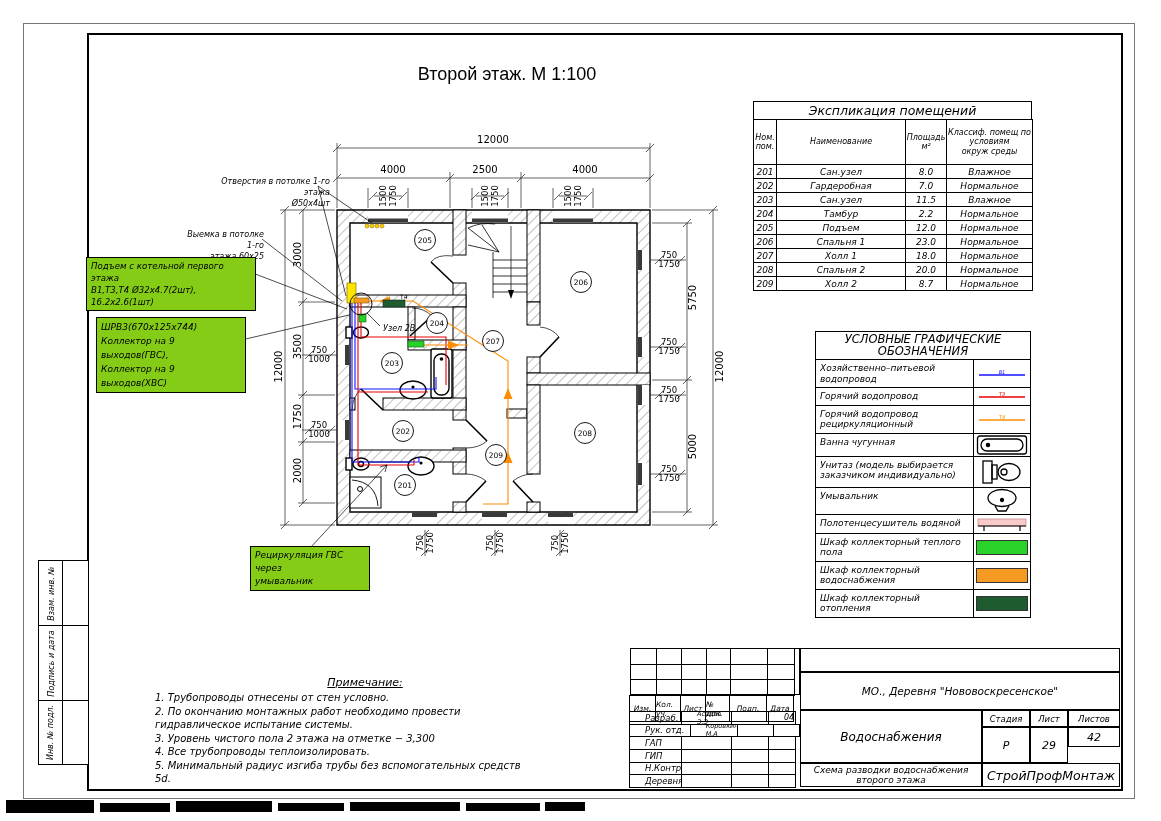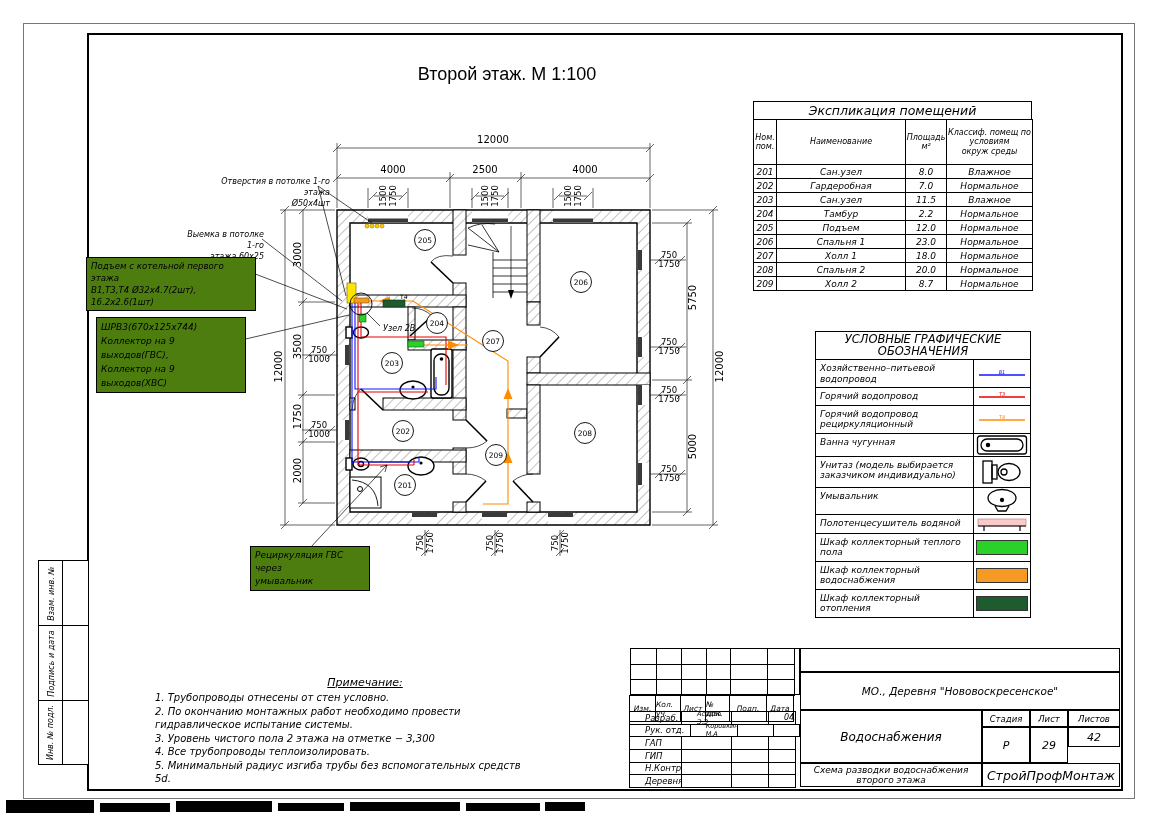--- a/index.html
+++ b/index.html
@@ -14,21 +14,21 @@
   .sbox span{transform:rotate(-90deg);white-space:nowrap;font:italic 8px "DejaVu Sans",sans-serif;}
   
   .page-title{font:18px "Liberation Sans",sans-serif;text-align:center;}
   
   .dim{font:10px "DejaVu Sans",sans-serif;text-align:center;}
   .dimr{font:10px "DejaVu Sans",sans-serif;text-align:center;transform:rotate(-90deg);}
   .winpair{width:36px;height:22px;transform:rotate(-90deg);display:flex;flex-direction:column;align-items:center;justify-content:center;font-size:8.5px;line-height:10px;}
   .winpairh{width:34px;height:20px;display:flex;flex-direction:column;align-items:center;justify-content:center;font-size:8.5px;line-height:9.5px;}
   
   .callout{font:italic 8.5px "DejaVu Sans",sans-serif;line-height:11px;}
-  .cbox{border:1px solid #000;background:#4d7c0f;padding:2px 4px;font:italic 9.5px "DejaVu Sans",sans-serif;line-height:13px;}
+  .cbox{border:1px solid #000;background:#84cc16;padding:2px 4px;font:italic 9.5px "DejaVu Sans",sans-serif;line-height:13px;}
   
   .expl-wrap{left:753px;top:101px;width:279px;}
   .expl-title{border:1px solid #000;border-bottom:none;height:16px;font:italic 12.5px "DejaVu Sans",sans-serif;text-align:center;padding-top:1px;}
   table.expl{border-collapse:collapse;table-layout:fixed;width:279px;}
   table.expl th,table.expl td{border:1px solid #000;font-style:italic;text-align:center;padding:0;overflow:hidden;}
   table.expl th{font-size:8px;font-weight:normal;height:44px;line-height:9.5px;}
   table.expl td{font-size:9px;height:13px;}
   
   .legend{left:815px;top:331px;width:214px;border:1px solid #000;background:#fff;}
   .legend-title{border-bottom:1px solid #000;font:italic 11.5px "DejaVu Sans",sans-serif;text-align:center;padding:1px 0 2px 0;line-height:12px;}

